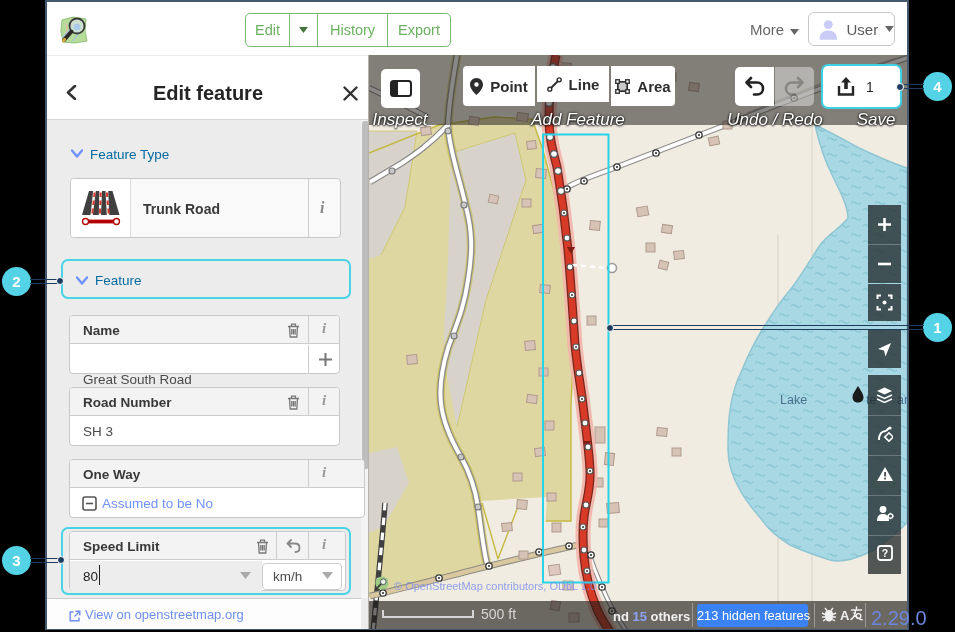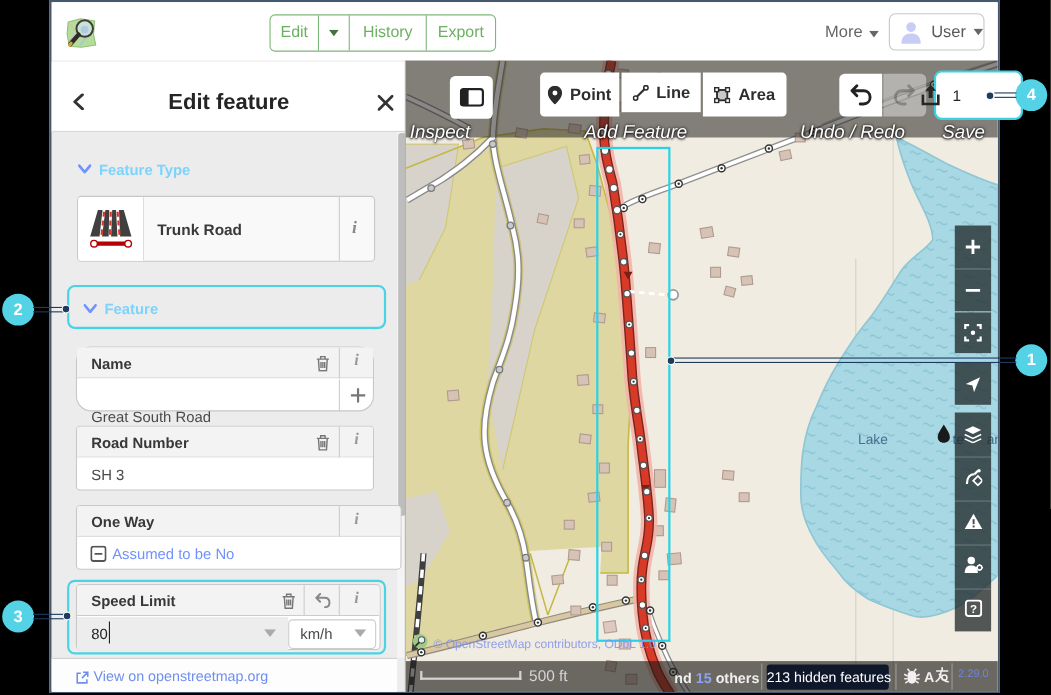--- a/index.html
+++ b/index.html
@@ -10,33 +10,33 @@
 #navbar { position:absolute; left:47px; top:2px; width:860px; height:53px; background:#fff; }
 #osmtitle { position:absolute; left:47px; top:18px; font-size:18.5px; font-weight:bold; color:#1c1c1c; letter-spacing:-0.2px; }
 #navgroup { position:absolute; left:245px; top:13px; height:34px; display:flex; border:1px solid #7db87a; border-radius:5px; background:#fff; }
 #navgroup .seg { display:flex; align-items:center; justify-content:center; color:#6cb161; font-size:14.5px; border-right:1px solid #7db87a; }
 #navgroup .seg:last-child { border-right:none; }
 #more { position:absolute; left:750px; top:21px; font-size:15px; color:#666; }
 #userbtn { position:absolute; left:808px; top:12px; width:87px; height:34px; border:1px solid #c8c8c8; border-radius:6px; display:flex; align-items:center; }
 
 #sidebar { position:absolute; left:47px; top:55px; width:322px; height:574px; background:#ececec; }
 #sbheader { position:absolute; left:0; top:0; width:322px; height:64px; background:#fff; border-bottom:1px solid #d4d4d4; }
-.seclabel { font-size:13.5px; font-weight:bold; color:#7dd3fc; }
+.seclabel { font-size:13.5px; font-weight:normal; color:#0369a1; }
 .card { position:absolute; background:#fff; border:1px solid #c8c8c8; border-radius:4px; }
 .fieldhead { position:absolute; left:0; top:0; right:0; height:28px; background:#f3f3f3; border-bottom:1px solid #ccc; border-radius:3px 3px 0 0; }
 .fieldlabel { position:absolute; left:13px; top:7px; font-size:13.5px; font-weight:bold; color:#383838; }
 .vdiv { position:absolute; top:0; bottom:0; width:1px; background:#ccc; }
 .ficon { position:absolute; }
 .value { position:absolute; left:13px; font-size:13.5px; color:#4a4a4a; }
 .cyanbox { position:absolute; border:2.5px solid #49d3e5; border-radius:7px; }
 
 #map { position:absolute; left:369px; top:55px; width:538px; height:574px; background:#f0ece1; overflow:hidden; }
 
 #maptoolbar { position:absolute; left:369px; top:55px; width:538px; height:70px; background:rgba(40,38,35,0.55); }
-.tbtn { position:absolute; background:#fff; border-radius:5px;margin-left:28px; }
+.tbtn { position:absolute; background:#fff; border-radius:5px; }
 .tlabel { position:absolute; color:#fff; font-size:17px; text-shadow:0 0 3px rgba(0,0,0,0.9), 0 1px 2px rgba(0,0,0,0.9); text-align:center;font-style:italic; }
 .tbtext { font-size:15px; font-weight:bold; color:#2d2d2d; }
 
 #bottombar { position:absolute; left:369px; top:601px; width:538px; height:28px; background:rgba(28,27,24,0.63); }
 
 .mbtn { position:absolute; left:868px; width:33px; background:rgba(30,36,38,0.75); color:#fff; display:flex; align-items:center; justify-content:center; }
 .mbtn > div { width:33px; justify-content:center; }
 
 .callout { position:absolute; width:29px; height:29px; border-radius:50%; background:#54d2e6; color:#fff; font-size:15px; font-weight:bold; display:flex; align-items:center; justify-content:center; }
 .leader { position:absolute; height:5px; border-top:1.6px solid #1d3a5f; border-bottom:1.6px solid #1d3a5f; }
@@ -352,21 +352,21 @@
   <div class="vdiv" style="left:237px;"></div>
   <div style="position:absolute;left:249px;top:20px;font-family:'Liberation Serif',serif;font-style:italic;font-weight:bold;font-size:16px;color:#888;">i</div>
 </div>
 
 <div class="cyanbox" style="left:61px;top:259px;width:290px;height:40px;"></div>
 <svg class="abs" style="left:76px;top:276px" width="12" height="9" viewBox="0 0 12 9">
     <path d="M1 1.5 L6 7.5 L11 1.5" stroke="#7092ff" stroke-width="2.4" fill="none" stroke-linecap="round" stroke-linejoin="round"></path>
   </svg>
 <div class="abs seclabel" style="left:95px;top:273px">Feature</div>
 
-<div class="card" style="left:69px;top:315px;width:271px;height:59px;border-radius:14px;">
+<div class="card" style="left:69px;top:315px;width:271px;height:59px;">
   <div class="fieldhead"></div>
   <div class="fieldlabel">Name</div>
   <svg class="ficon" style="left:217px;top:7px" width="13" height="15" viewBox="0 0 13 15">
       <path d="M1 3.5 H12 M4.5 3 V1.2 H8.5 V3 M2.5 3.5 L3.2 14 H9.8 L10.5 3.5 M4.8 6 V11.5 M6.5 6 V11.5 M8.2 6 V11.5" stroke="#777" stroke-width="1.3" fill="none"></path>
     </svg>
   <div class="vdiv" style="left:238px;top:0;height:28px;"></div>
   <div class="ficon" style="left:252px;top:4px;font-family:'Liberation Serif',serif;font-style:italic;font-weight:bold;font-size:15px;color:#999;">i</div>
   <div class="value" style="top:36px;margin-top:20px;">Great South Road</div>
   <div class="vdiv" style="left:238px;top:29px;height:29px;"></div>
   <svg class="ficon" style="left:248px;top:36px" width="15" height="15" viewBox="0 0 15 15">
@@ -445,21 +445,21 @@
     <span class="tbtext">Point</span>
   </div>
   <div class="tbtn" style="left:537px;top:66px;width:72px;height:36px;display:flex;align-items:center;justify-content:center;border-radius:0;">
     <svg width="15" height="15" viewBox="0 0 16 16" style="margin-right:7px">
       <line x1="4" y1="12" x2="12" y2="4" stroke="#2d2d2d" stroke-width="2"></line>
       <circle cx="3" cy="13" r="2.1" fill="#fff" stroke="#2d2d2d" stroke-width="1.5"></circle>
       <circle cx="13" cy="3" r="2.1" fill="#fff" stroke="#2d2d2d" stroke-width="1.5"></circle>
     </svg>
     <span class="tbtext">Line</span>
   </div>
-  <div class="tbtn" style="left:611px;top:66px;width:76px;height:40px;display:flex;align-items:center;justify-content:center;border-radius:0 4px 4px 0;">
+  <div class="tbtn" style="left:611px;top:66px;width:64px;height:40px;display:flex;align-items:center;justify-content:center;border-radius:0 4px 4px 0;">
     <svg width="15" height="15" viewBox="0 0 16 16" style="margin-right:7px">
       <rect x="3" y="3" width="10" height="10" fill="#c9c9c9" stroke="#2d2d2d" stroke-width="1.8"></rect>
       <rect x="0.8" y="0.8" width="3.8" height="3.8" fill="#fff" stroke="#2d2d2d" stroke-width="1.4"></rect>
       <rect x="11.4" y="0.8" width="3.8" height="3.8" fill="#fff" stroke="#2d2d2d" stroke-width="1.4"></rect>
       <rect x="0.8" y="11.4" width="3.8" height="3.8" fill="#fff" stroke="#2d2d2d" stroke-width="1.4"></rect>
       <rect x="11.4" y="11.4" width="3.8" height="3.8" fill="#fff" stroke="#2d2d2d" stroke-width="1.4"></rect>
     </svg>
     <span class="tbtext">Area</span>
   </div>
 <div class="tlabel" style="left:508px;top:110px;width:140px;">Add Feature</div>
@@ -554,34 +554,34 @@
     <circle cx="10" cy="7" r="3.5" fill="#e8f2e0" stroke="#556" stroke-width="1.2"></circle>
     <path d="M7 10 L3.5 13.5" stroke="#333" stroke-width="2" stroke-linecap="round"></path>
   </svg>
 <div class="abs" style="left:394px;top:580px;font-size:11px;color:rgba(128,146,235,0.85);">© OpenStreetMap contributors, ODbL 1.0</div>
 
 <div id="bottombar"></div>
 <div class="abs" style="left:382px;top:610px;width:92px;height:8px;border-left:2px solid #d5d5d5;border-right:2px solid #d5d5d5;border-bottom:2px solid #d5d5d5;"></div>
 <div class="abs" style="left:481px;top:606px;font-size:14px;color:#d5d5d5;">500 ft</div>
 <div class="abs" style="left:613px;top:609px;font-size:13px;font-weight:bold;color:#f0f0f0;">nd <span style="color:#8ba3f2">15</span> others</div>
 <div class="abs" style="left:692px;top:603px;width:1px;height:24px;background:#9a9a9a;"></div>
-<div class="abs" style="left:697px;top:603.5px;width:111px;height:23px;background:#0f172a;border-radius:3px;color:#fff;font-size:12.8px;text-align:right;line-height:23px;white-space:nowrap;">213 hidden features</div>
+<div class="abs" style="left:697px;top:603.5px;width:111px;height:23px;background:#3b82f6;border-radius:3px;color:#fff;font-size:12.8px;text-align:right;line-height:23px;white-space:nowrap;">213 hidden features</div>
 <div class="abs" style="left:814px;top:603px;width:1px;height:24px;background:#9a9a9a;"></div>
 <svg class="abs" style="left:821px;top:607px" width="16" height="16" viewBox="0 0 16 16">
   <path d="M4 1 L6 3.5 M12 1 L10 3.5" stroke="#f0f0f0" stroke-width="1.4" fill="none"></path>
   <path d="M8 3 C10.5 3 12 4.6 12 7 V10 C12 12.8 10.2 14.5 8 14.5 C5.8 14.5 4 12.8 4 10 V7 C4 4.6 5.5 3 8 3 Z" fill="#f0f0f0"></path>
   <path d="M1 6 L4 7.5 M1 10 L4 10 M2 14 L4.5 12.3 M15 6 L12 7.5 M15 10 L12 10 M14 14 L11.5 12.3" stroke="#f0f0f0" stroke-width="1.4"></path>
 </svg>
 <div class="abs" style="left:840px;top:608px;font-size:13px;font-weight:bold;color:#f0f0f0;">A</div>
 <svg class="abs" style="left:850px;top:606px" width="13" height="15" viewBox="0 0 13 15">
   <path d="M1.5 4 H11.5 M6.5 1 V4 M5.5 4 C5.5 9 3.5 12 1 13.5 M4 7 C6 11 9.5 13.5 12 13.8" stroke="#f0f0f0" stroke-width="1.5" fill="none" stroke-linecap="round"></path>
   <circle cx="8.5" cy="10" r="2.4" fill="none" stroke="#f0f0f0" stroke-width="1.4"></circle>
 </svg>
 <div class="abs" style="left:865px;top:603px;width:1px;height:24px;background:#9a9a9a;"></div>
-<div class="abs" style="left:871px;top:607px;font-size:10px;color:#6d86dd;">2.29.0</div>
+<div class="abs" style="left:871px;top:607px;font-size:20px;color:#6d86dd;">2.29.0</div>
 
 <div class="callout" style="left:2px;top:267px;">2</div>
 <div class="leader" style="left:30px;top:278.5px;width:28px;"></div>
 <div class="ldot" style="left:56px;top:277px;"></div>
 
 <div class="callout" style="left:2px;top:546px;">3</div>
 <div class="leader" style="left:30px;top:557.5px;width:28px;"></div>
 <div class="ldot" style="left:57px;top:556px;"></div>
 
 <div class="callout" style="left:923px;top:313px;">1</div>

